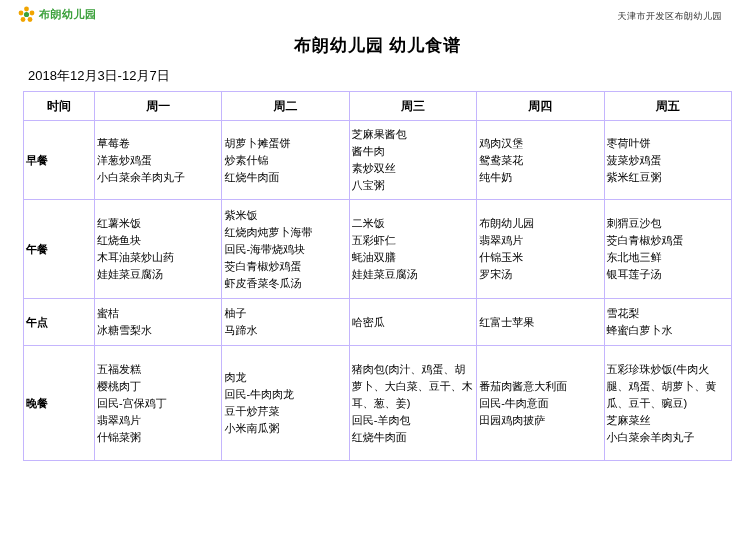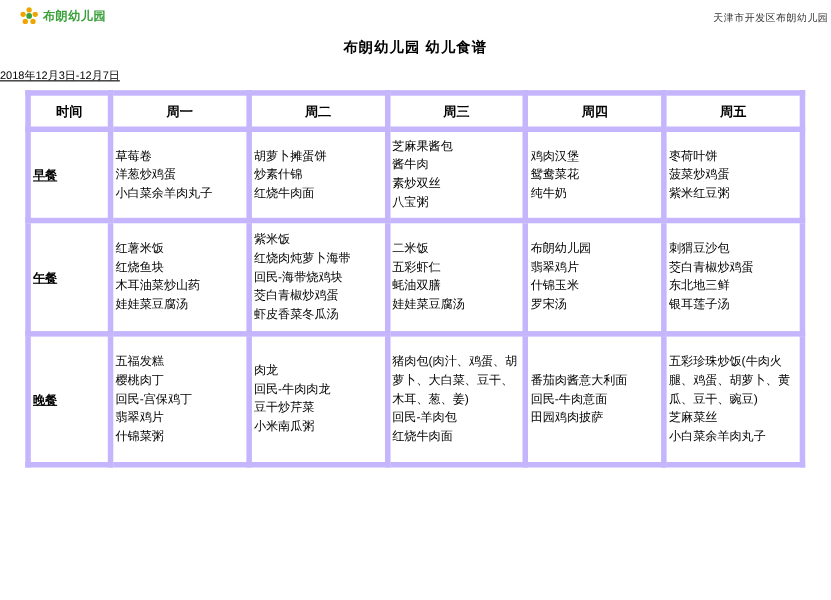--- a/index.html
+++ b/index.html
@@ -39,63 +39,62 @@
     position: relative;
   }
   .logo-text {
     font-size: 11px;
     color: #3aa03a;
     font-weight: bold;
     letter-spacing: 0.5px;
   }
   .org-name {
     position: absolute;
-    right: 2px;
+    right: 33px;
     top: 10px;
     font-size: 9px;
     color: #333;
     letter-spacing: 0.5px;
     text-align: center;
   }
   .doc-title {
     text-align: center;
-    font-size: 13px;
+    font-size: 17px;
     font-weight: bold;
     letter-spacing: 1px;
     margin-top: 4px;
-    font-family: Liberation Sans, sans-serif;
+    font-family: Liberation Serif, serif;
   }
   .date-range {
     margin-top: 10px;
-    font-size: 10px;
+    margin-left: 28px;
+    font-size: 13px;
     color: #000;
-    text-decoration: underline;
   }
   table.menu {
     border-collapse: collapse;
     margin: 6px auto 0 auto;
     width: 709px;
     table-layout: fixed;
   }
   table.menu th, table.menu td {
-    border: 5px solid #c4b5fd;
+    border: 1px solid #c4b5fd;
     vertical-align: middle;
     font-size: 11px;
     padding: 3px 2px;
   }
   table.menu thead th {
     height: 22px;
     font-weight: bold;
     font-size: 12px;
   }
   .col-label { width: 66px; }
   .meal-label {
     font-weight: bold;
     font-size: 12px;
-    text-decoration: underline;
   }
   .cell-lines {
     line-height: 17px;
     white-space: pre-line;
   }
   .row-breakfast td { height: 72px; }
   .row-snack td { height: 42px; }
   .row-lunch td { height: 92px; }
   .row-afternoon td { height: 40px; }
   .row-dinner td { height: 108px; }
@@ -175,20 +174,31 @@
 娃娃菜豆腐汤</td>
         <td class="cell-lines">布朗幼儿园
 翡翠鸡片
 什锦玉米
 罗宋汤</td>
         <td class="cell-lines">刺猬豆沙包
 茭白青椒炒鸡蛋
 东北地三鲜
 银耳莲子汤</td>
       </tr>
+      <tr class="row-afternoon">
+        <td class="meal-label">午点</td>
+        <td class="cell-lines">蜜桔
+冰糖雪梨水</td>
+        <td class="cell-lines">柚子
+马蹄水</td>
+        <td class="cell-lines">哈密瓜</td>
+        <td class="cell-lines">红富士苹果</td>
+        <td class="cell-lines">雪花梨
+蜂蜜白萝卜水</td>
+      </tr>
       <tr class="row-dinner">
         <td class="meal-label">晚餐</td>
         <td class="cell-lines">五福发糕
 樱桃肉丁
 回民-宫保鸡丁
 翡翠鸡片
 什锦菜粥</td>
         <td class="cell-lines">肉龙
 回民-牛肉肉龙
 豆干炒芹菜

